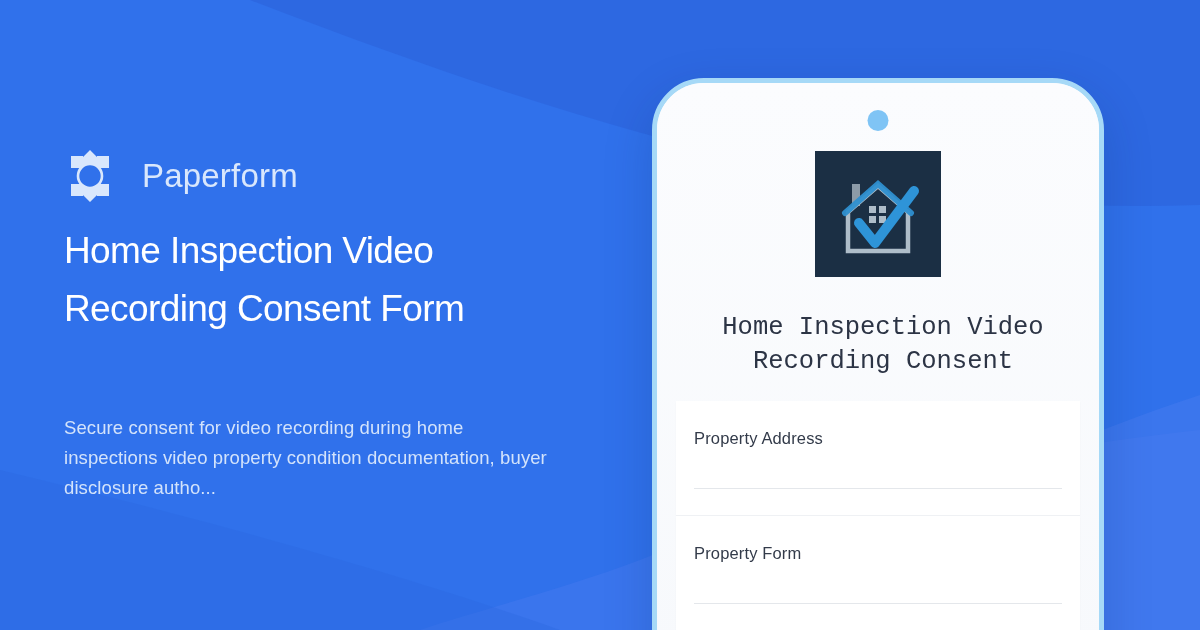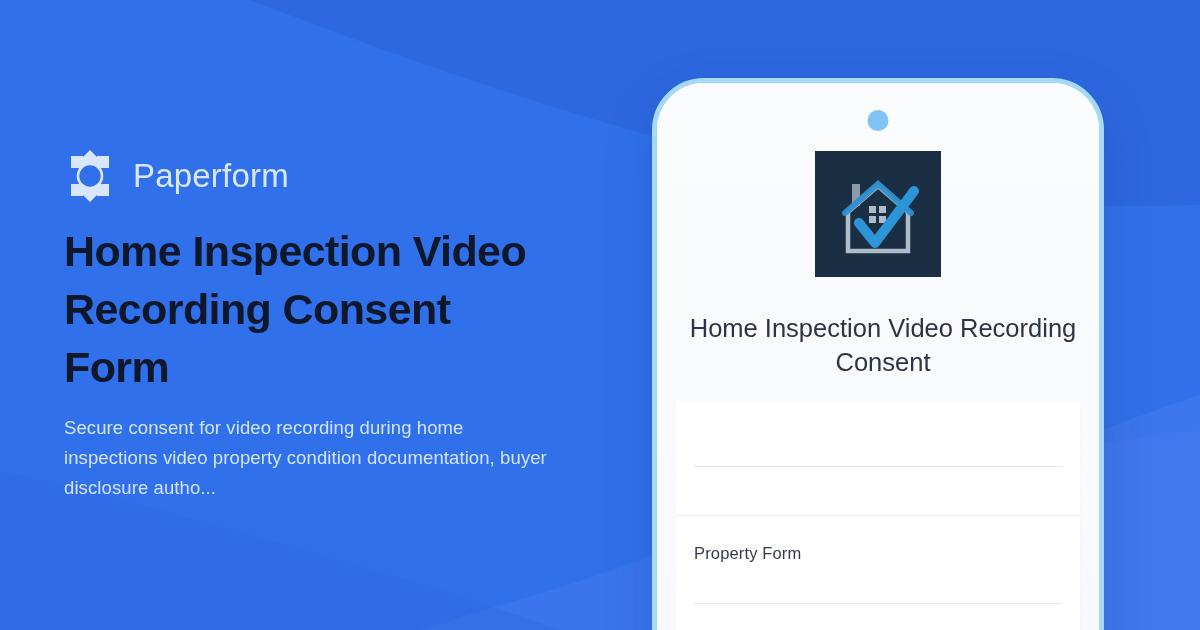--- a/index.html
+++ b/index.html
@@ -24,40 +24,40 @@
   
   .hero {
     position:absolute;
     left:64px; top:0;
     width:520px; height:630px;
   }
 
   .brand {
     position:absolute;
     left:0; top:146px;
-    display:flex; align-items:center; gap:17px;
+    display:flex; align-items:center; gap:26px;
   }
   .brand-mark { width:52px; height:60px; display:block; }
   .brand-name {
     font-size:33px;
     font-weight:300;
     letter-spacing:0.2px;
     color:#D9E7FC;
     white-space:nowrap;
   }
 
   .hero-title {
     position:absolute;
     left:0; top:222px;
     width:470px;
-    font-size:43px;
+    font-size:37px;
     line-height:58px;
-    font-weight:700;
+    font-weight:400;
     letter-spacing:-0.6px;
-    color:#0f172a;
+    color:#ffffff;
   }
 
   .hero-sub {
     position:absolute;
     left:0; top:413px;
     width:490px;
     font-size:18.5px;
     line-height:30px;
     font-weight:400;
     letter-spacing:0.1px;
@@ -102,21 +102,21 @@
     background:#1B2F44;
     overflow:hidden;
   }
   .form-logo svg { display:block; width:126px; height:126px; }
 
   .form-title {
     position:absolute;
     left:22px; top:228px;
     width:408px;
     text-align:center;
-    font-family:Liberation Sans, sans-serif;
+    font-family:Liberation Mono, monospace;
     font-size:25.5px;
     line-height:34px;
     font-weight:400;
     color:#2C3445;
   }
 
   .form-fields {
     position:absolute;
     left:19px; top:318px;
     width:404px;
@@ -204,20 +204,21 @@
 
           <path d="M44 72 L60 92 L99 40" fill="none" stroke="#2E94D8" stroke-width="10" stroke-linecap="round" stroke-linejoin="round"></path>
         </svg>
       </div>
 
       <div class="form-title">Home Inspection Video Recording Consent</div>
 
       <div class="form-fields">
 
         <div class="field">
+          <div class="field-label">Property Address</div>
           <div class="field-input"></div>
         </div>
 
         <div class="field">
           <div class="field-label">Property Form</div>
           <div class="field-input"></div>
         </div>
 
       </div>
 

